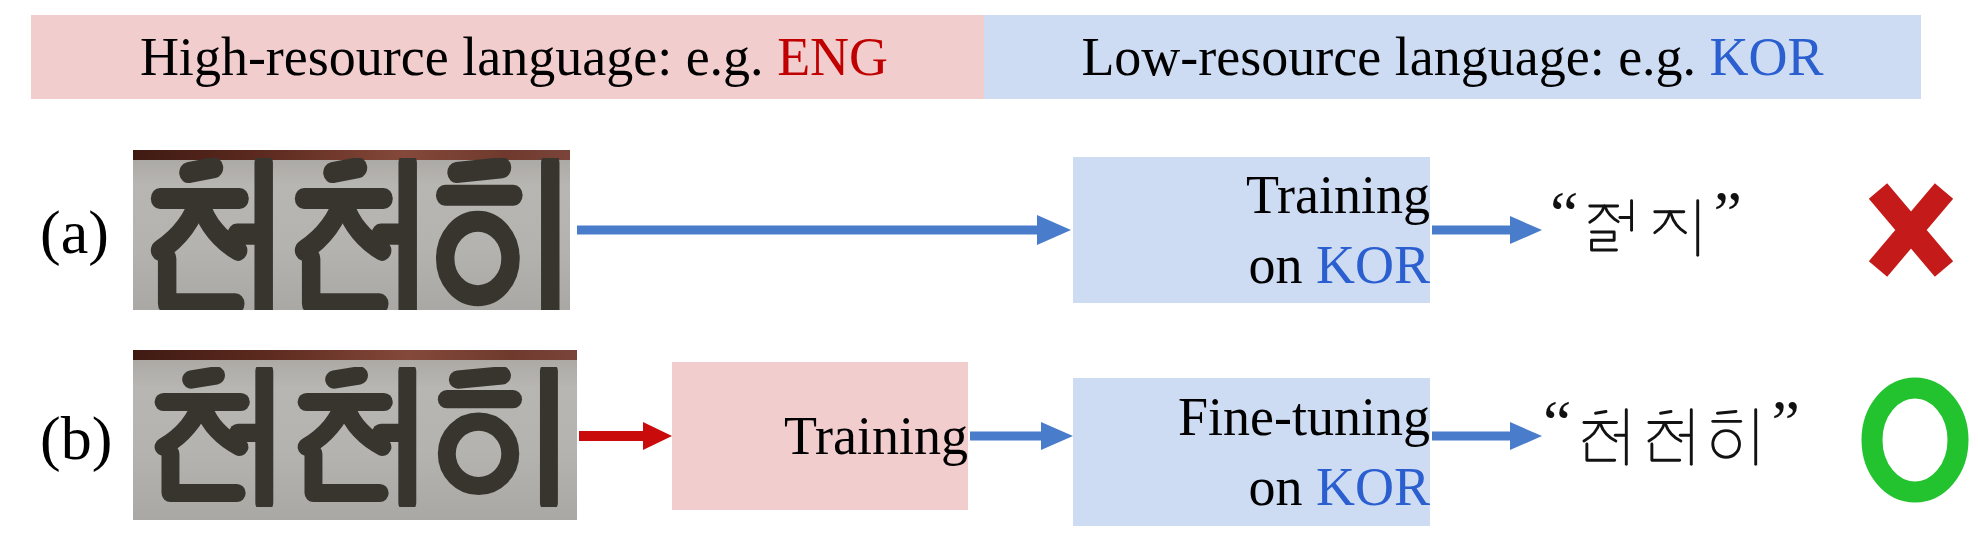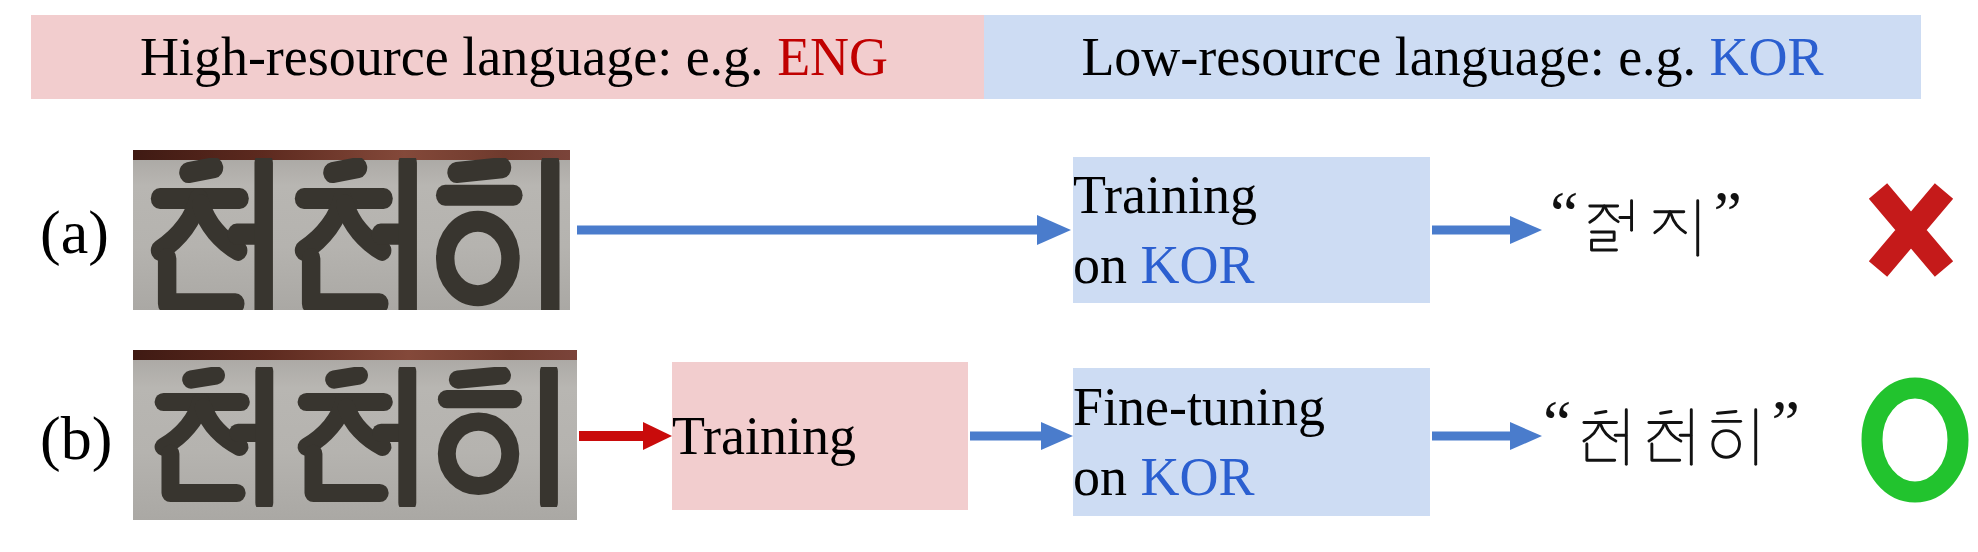--- a/index.html
+++ b/index.html
@@ -27,21 +27,21 @@
   .hangul{fill:none;stroke:currentColor;stroke-linecap:round;stroke-linejoin:round;}
   .hangul.thick{stroke-width:13;}
   .hangul.thin{stroke-width:5;color:#121212;}
 
   .arrow{position:absolute;}
   .arrow line{stroke:var(--arrow);stroke-width:9;}
   .arrow polygon{fill:var(--arrow);}
   .arrow.red line{stroke:#c90b0b;stroke-width:10;}
   .arrow.red polygon{fill:#c90b0b;}
 
-  .step{position:absolute;display:flex;flex-direction:column;align-items:flex-start;
+  .step{position:absolute;display:flex;flex-direction:column;align-items:flex-end;
         justify-content:center;font-size:54px;line-height:70px;color:#000;
         text-align:center;white-space:pre;}
   .bg-blue{background:var(--lblue);}
   .bg-pink{background:var(--pink);}
 
   .output{position:absolute;display:flex;align-items:center;}
   .output .quote{font-size:64px;color:#111;line-height:1;transform:translateY(-14px);}
   .hword{display:flex;align-items:center;gap:7px;margin:0 6px;}
 
   .verdict{position:absolute;}
@@ -166,21 +166,21 @@
 
   <div class="step bg-pink" style="left:672px;top:362px;width:296px;height:148px">
     <span>Training</span>
   </div>
 
   <svg class="arrow" style="left:968px;top:417px" width="105" height="38">
     <line x1="2" y1="19" x2="77" y2="19"></line>
     <polygon points="73,5 105,19 73,33"></polygon>
   </svg>
 
-  <div class="step bg-blue" style="left:1073px;top:368px;width:357px;height:148px">
+  <div class="step bg-blue" style="left:1073px;top:378px;width:357px;height:148px">
     <span>Fine-tuning</span>
     <span><span>on </span><span class="tag-blue">KOR</span></span>
   </div>
 
   <svg class="arrow" style="left:1430px;top:417px" width="112" height="38">
     <line x1="2" y1="19" x2="84" y2="19"></line>
     <polygon points="80,5 112,19 80,33"></polygon>
   </svg>
 
   <div class="output" style="left:1543px;top:406px;height:62px">

